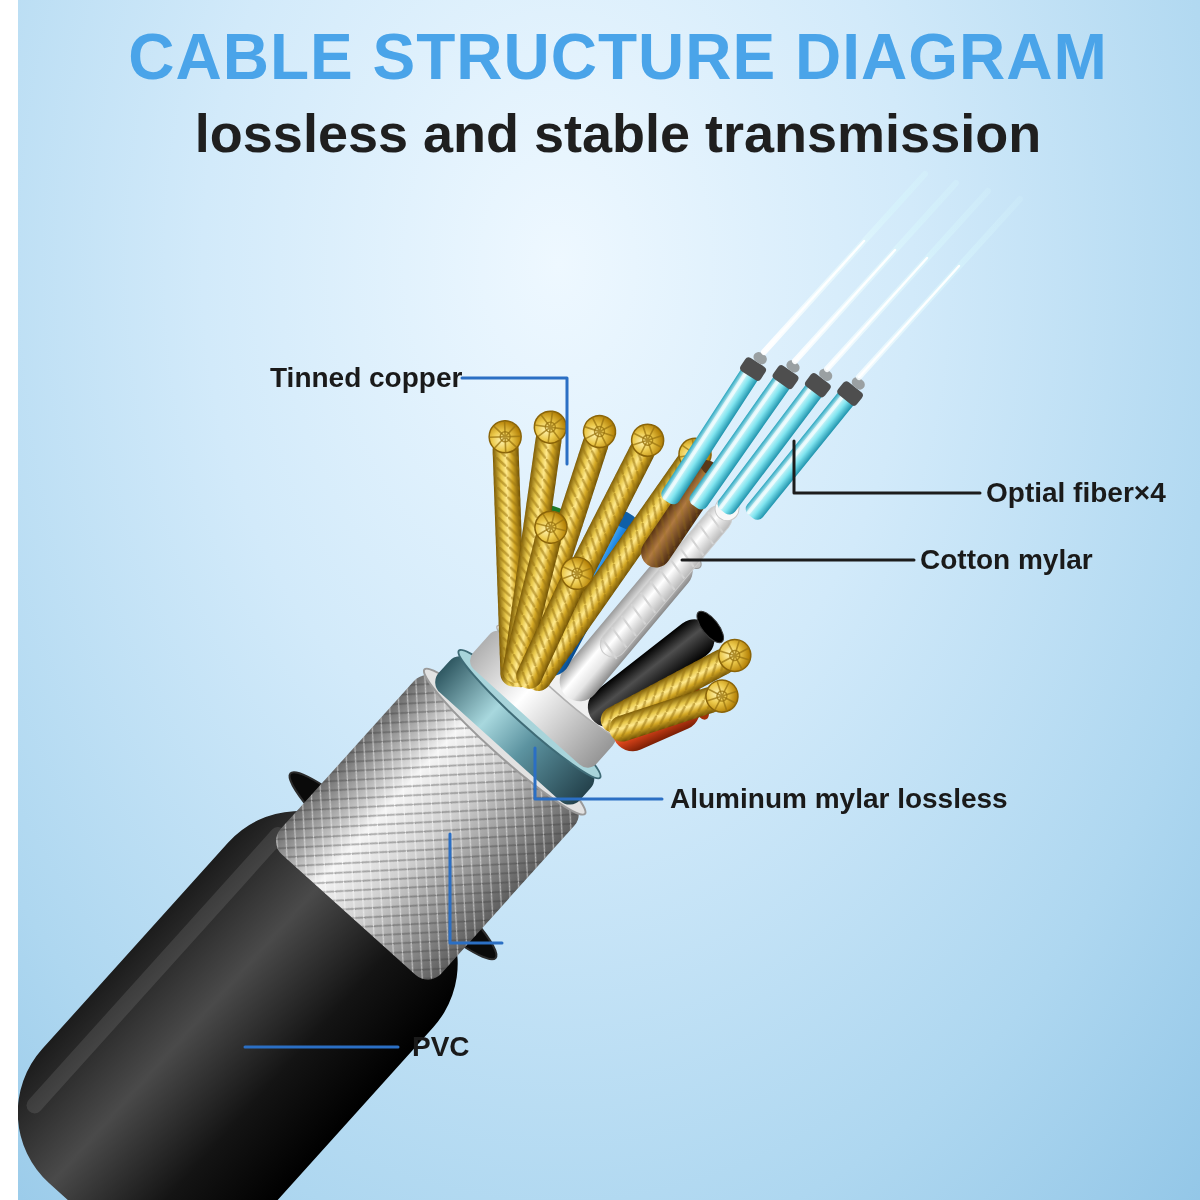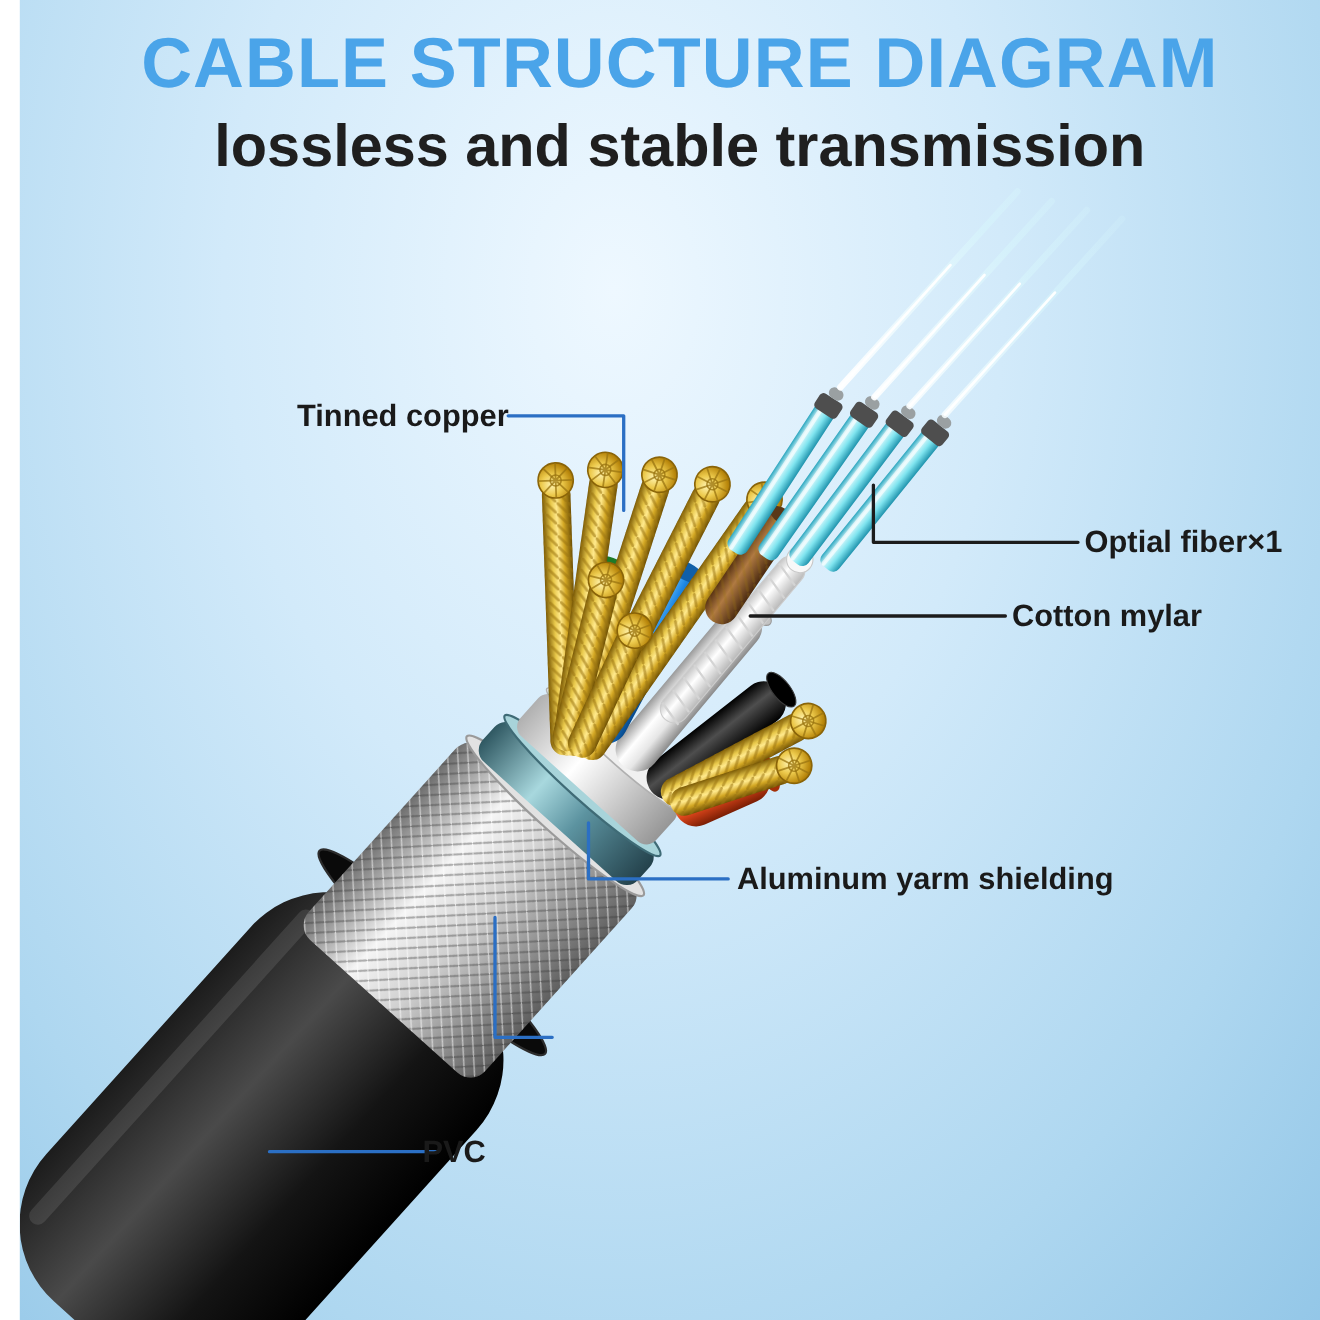--- a/index.html
+++ b/index.html
@@ -293,18 +293,18 @@
       <polyline points="444,378 549,378 549,464" stroke="#2b6fc4"></polyline>
       <polyline points="962,493 776,493 776,441" stroke="#1c1c1c"></polyline>
       <polyline points="896,560 664,560" stroke="#1c1c1c"></polyline>
       <polyline points="644,799 517,799 517,748" stroke="#2b6fc4"></polyline>
       <polyline points="484,943 432,943 432,834" stroke="#2b6fc4"></polyline>
       <polyline points="380,1047 227,1047" stroke="#2b6fc4"></polyline>
     </g>
   </svg>
 
   <div class="callout" style="left:252px;top:362px;">Tinned copper</div>
-  <div class="callout" style="left:968px;top:477px;">Optial fiber×1</div>
+  <div class="callout" style="left:968px;top:477px;">Optial fiber×4</div>
   <div class="callout" style="left:902px;top:544px;">Cotton mylar</div>
-  <div class="callout" style="left:652px;top:783px;">Aluminum yarm shielding</div>
-  <div class="callout" style="left:366px;top:1031px;">PVC</div>
+  <div class="callout" style="left:652px;top:783px;">Aluminum mylar lossless</div>
+  <div class="callout" style="left:394px;top:1031px;">PVC</div>
 
 </div>
 
 </body></html>

